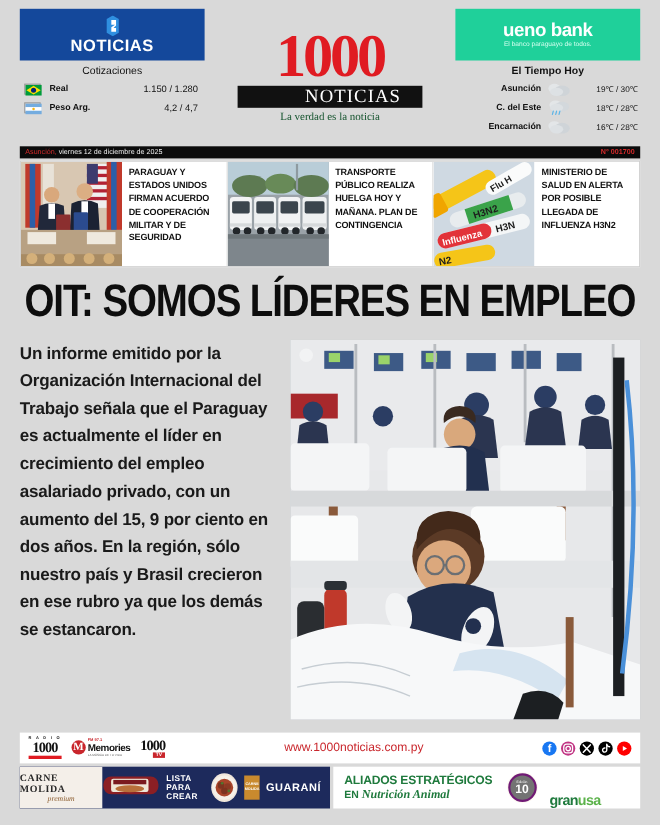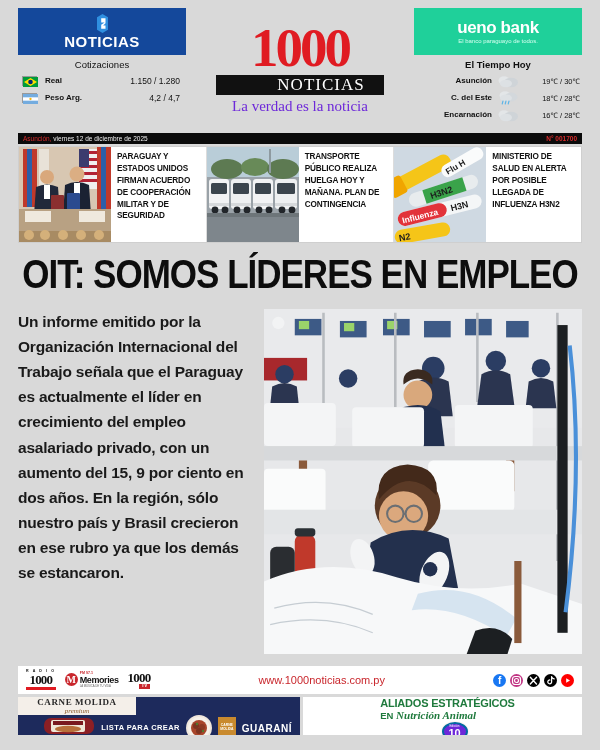--- a/index.html
+++ b/index.html
@@ -51,21 +51,21 @@
   }
   .logo-noticias {
     display: flex; align-items: stretch; justify-content: center;
     background: #111; height: 20px; width: 168px; margin: 0 auto;
   }
   .logo-noticias span {
     color: #fff; font-family: "Liberation Serif", serif; font-size: 17px;
     letter-spacing: 1px; align-self: center; margin-left: 42px; font-weight: normal;
   }
   .logo-tag {
-    font-family: "Liberation Serif", serif; font-size: 15px; color: #6d28d9;
+    font-family: "Liberation Serif", serif; font-size: 10px; color: #14532d;
     margin-top: 3px;
   }
 
   
   .ueno {
     background: #1fd09a; height: 47px; width: 100%;
     display: flex; flex-direction: column; align-items: center; justify-content: center;
   }
   .ueno-name { color: #fff; font-size: 17px; font-weight: bold; letter-spacing: -0.4px; line-height: 1; }
   .ueno-sub  { color: #d6fff0; font-size: 6px; margin-top: 2px; }
@@ -141,21 +141,21 @@
   .mem-txt { display: flex; flex-direction: column; line-height: 1; }
   .mem-freq { font-size: 3.6px; color: #c9262c; font-weight: bold; }
   .mem-name { font-size: 9px; font-weight: bold; color: #111; letter-spacing: -0.4px; }
   .mem-sub { font-size: 2.8px; color: #666; }
   .foot-url { flex: 1; text-align: center; font-size: 11px; color: #c9262c; }
   .socials { display: flex; gap: 4px; align-items: center; }
   .soc { width: 13px; height: 13px; border-radius: 50%; display: flex; align-items: center; justify-content: center; }
 
   
   .sponsors { margin: 3px 18px 0 18px; height: 38px; display: flex; gap: 3px; }
-  .spon { position: relative; overflow: hidden; flex-direction: column; }
+  .spon { position: relative; overflow: hidden; }
   .spon-left { flex: 0 0 282px; background: #1d2a5c; display: flex; }
   .spon-right { flex: 1; background: #ffffff; display: flex; align-items: center; padding-left: 10px; }
 
   .cm-white { width: 118px; background: #f4efe9; display: flex; flex-direction: column;
               align-items: center; justify-content: center; }
   .cm-title { font-family: "Liberation Serif", serif; font-size: 9px; font-weight: bold;
               color: #2a2a2a; letter-spacing: 0.6px; }
   .cm-prem { font-family: "Liberation Serif", serif; font-style: italic; font-size: 7px; color: #8a5a2b; }
   .cm-rest { flex: 1; display: flex; align-items: center; justify-content: flex-end;
              gap: 6px; padding-right: 8px; position: relative; }
@@ -164,22 +164,22 @@
               display:flex; align-items:center; justify-content:center; }
   .cm-badge { width: 18px; height: 22px; background: #c98a2e; display: flex; flex-direction: column;
               align-items: center; justify-content: center; color: #fff; font-size: 3.4px;
               font-weight: bold; line-height: 1.1; text-align: center; }
   .cm-guarani { color: #fff; font-size: 10px; font-weight: bold; letter-spacing: 0.5px; }
 
   .ae-txt { line-height: 1.12; }
   .ae-l1 { font-size: 11px; font-weight: bold; color: #1f7a3d; letter-spacing: -0.2px; }
   .ae-l2 { font-size: 9.5px; font-weight: bold; color: #1f7a3d; }
   .ae-l2 i { font-family: "Liberation Serif", serif; font-size: 11px; color: #1f7a3d; }
-  .ae-seal { width: 26px; height: 26px; border-radius: 50%; background: #6d28d9;
-             border: 2px solid #0369a1; box-shadow: 0 0 0 1px #d4862010;
+  .ae-seal { width: 26px; height: 26px; border-radius: 50%; background: #737373;
+             border: 2px solid #701a75; box-shadow: 0 0 0 1px #d4862010;
              display: flex; flex-direction: column; align-items: center; justify-content: center;
              color: #fff; margin-left: 14px; }
   .ae-seal-top { font-size: 3px; }
   .ae-seal-num { font-size: 11px; font-weight: bold; line-height: 1; }
   .gran-wrap { margin-left: 12px; display: flex; flex-direction: column; }
   .gran-name { font-size: 13px; font-weight: bold; color: #1f7a3d; letter-spacing: -0.6px; margin-top: 28px; }
   .gran-name b { color: #5bb24a; }
   .gran-rule { height: 1px; background: #1f7a3d; margin-top: 1px; }
   .gran-sub { font-size: 3.2px; color: #555; text-align: right; }
 </style>

